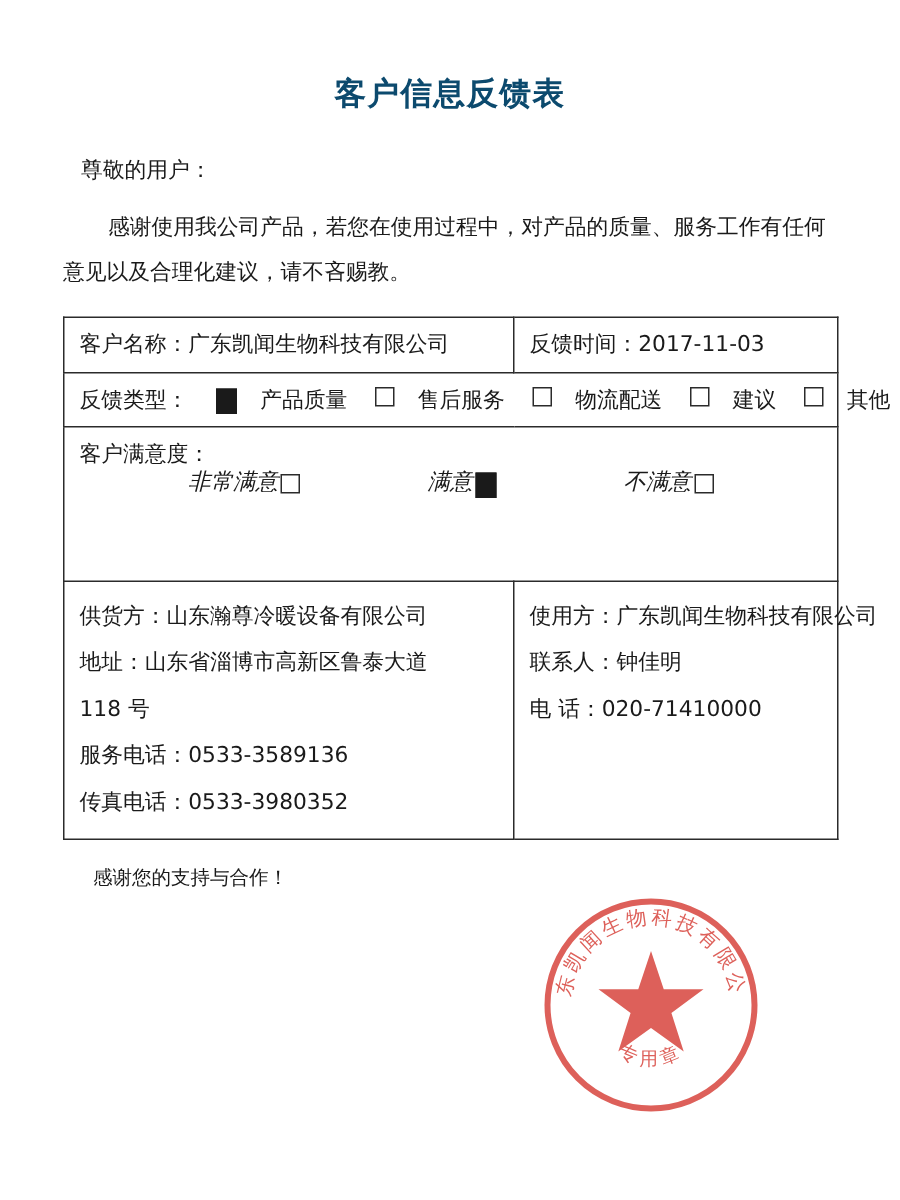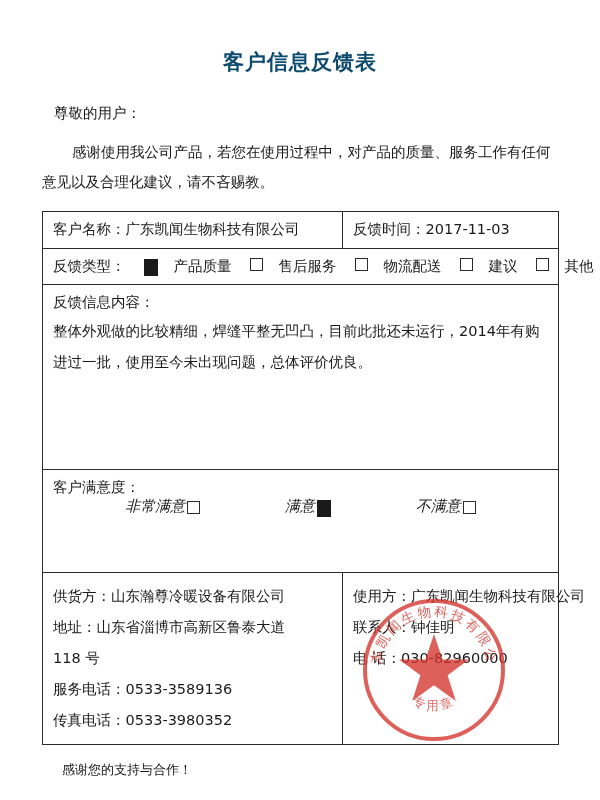--- a/index.html
+++ b/index.html
@@ -176,26 +176,20 @@
               <span>建议</span>
             </span>
             <span class="chk">
               <span class="box"></span>
               <span>其他</span>
             </span>
           </div>
         </td>
       </tr>
 
-      <tr>
-        <td colspan="2" class="content-cell">
-          <div class="content-head">反馈信息内容：</div>
-          <div class="content-body">整体外观做的比较精细，焊缝平整无凹凸，目前此批还未运行，2014年有购进过一批，使用至今未出现问题，总体评价优良。</div>
-        </td>
-      </tr>
 
       <tr>
         <td colspan="2" class="sat-cell">
           <div class="sat-head">客户满意度：</div>
           <div class="sat-row">
             <span class="sat-opt">
               <span>非常满意</span>
               <span class="box"></span>
             </span>
             <span class="sat-opt">
@@ -227,21 +221,21 @@
           </div>
         </td>
         <td class="party-cell">
           <div class="party-line">
             <span>使用方：</span><span>广东凯闻生物科技有限公司</span>
           </div>
           <div class="party-line">
             <span>联系人：</span><span>钟佳明</span>
           </div>
           <div class="party-line">
-            <span>电 话：</span><span>030-82960000</span>
+            <span>电 话：</span><span>020-71410000</span>
           </div>
         </td>
       </tr>
     </tbody>
   </table>
 
   <div class="thanks">感谢您的支持与合作！</div>
 
   <div class="seal">
     <svg width="148" height="148" viewBox="0 0 148 148" xmlns="http://www.w3.org/2000/svg">

